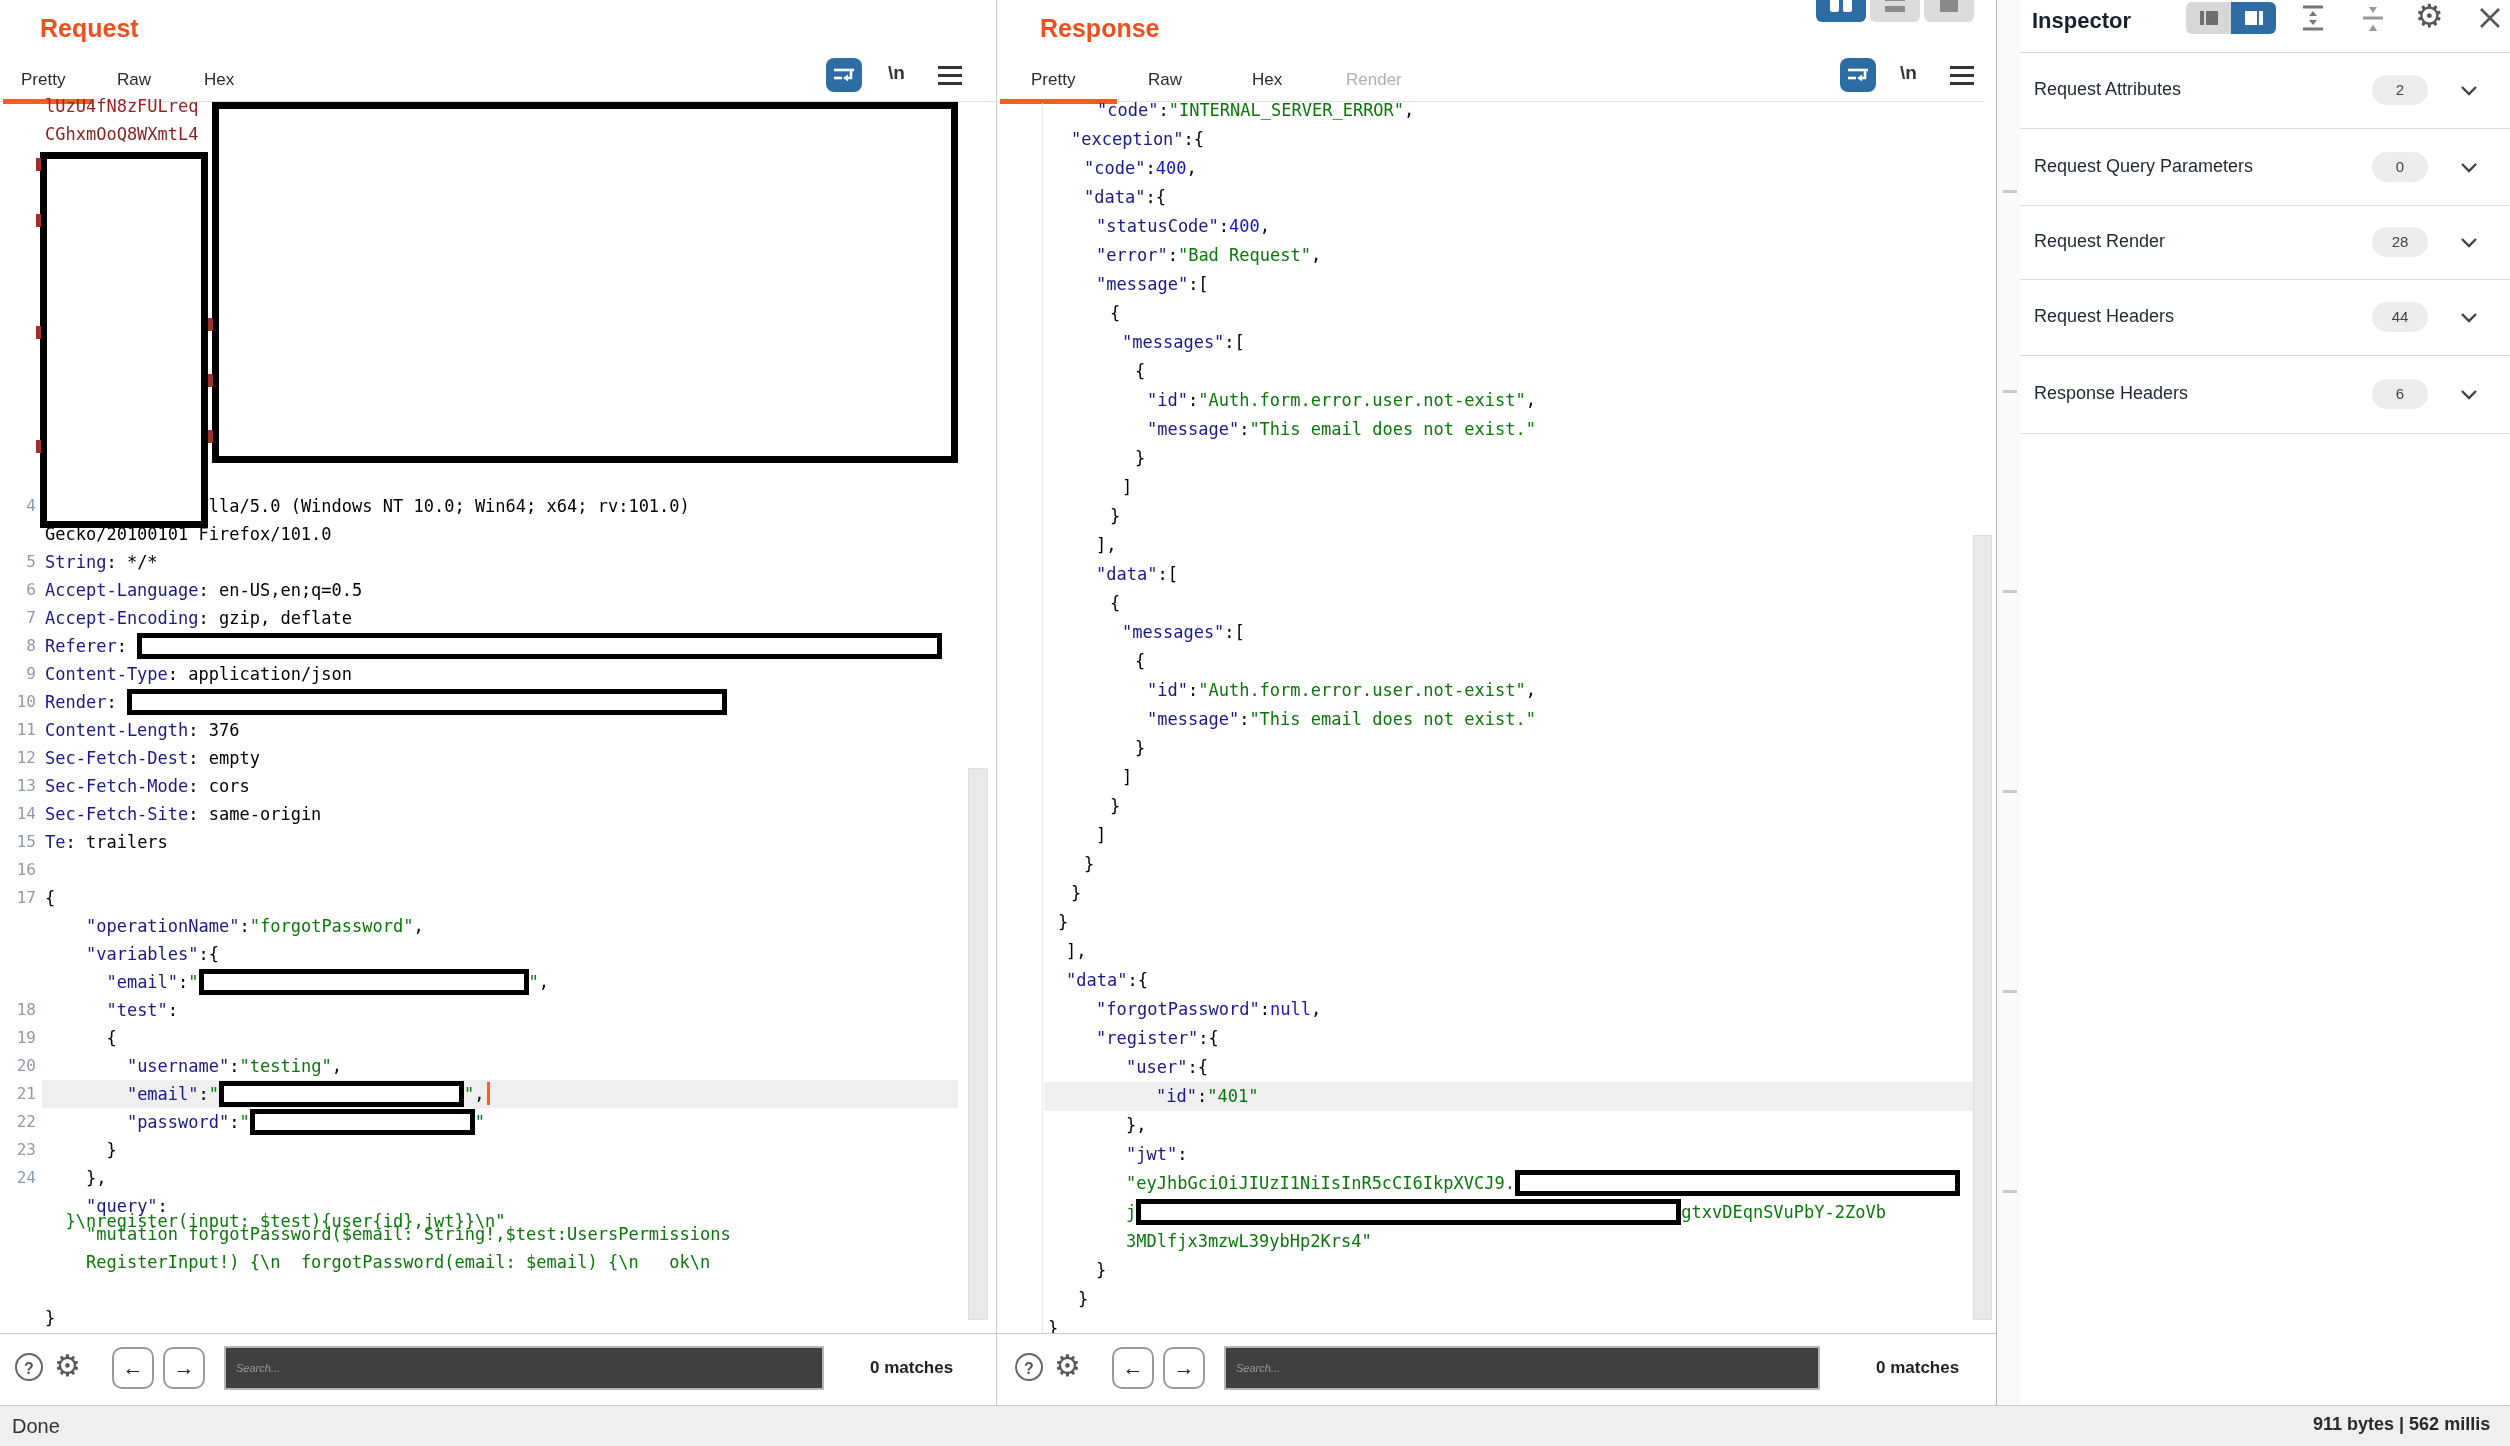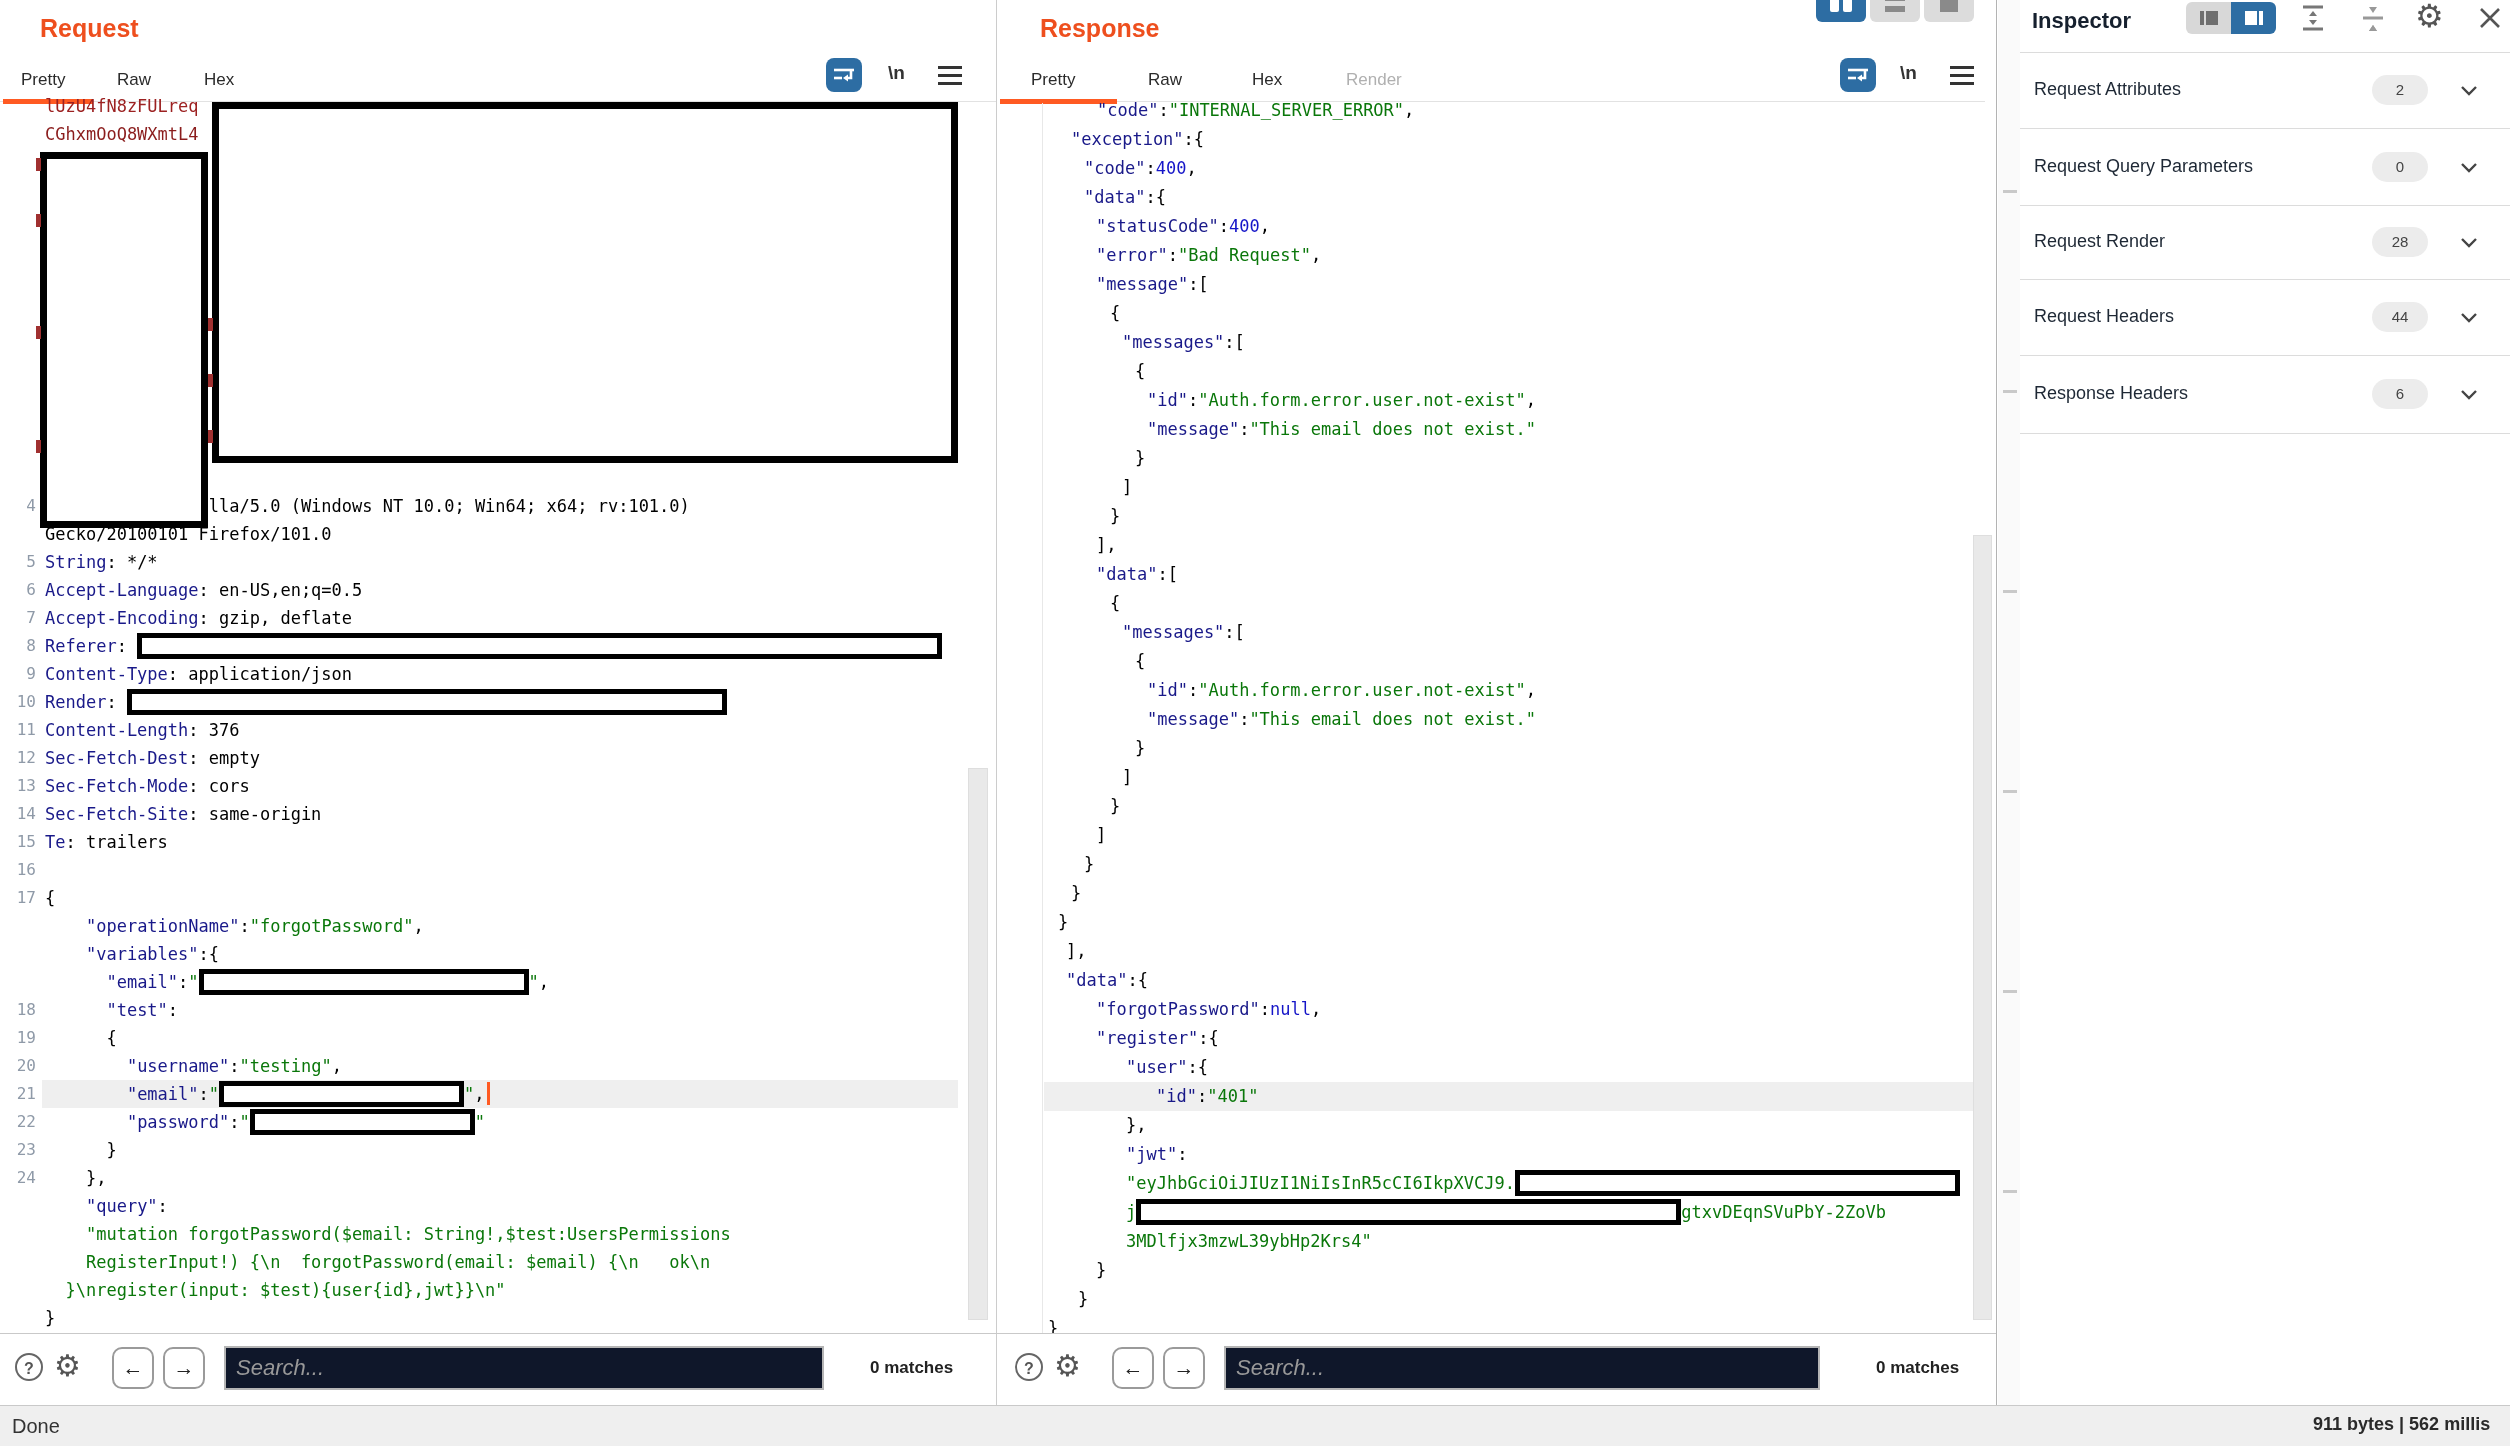--- a/index.html
+++ b/index.html
@@ -31,22 +31,22 @@
   .nlabel{position:absolute;font-size:19px;font-weight:bold;color:#333;}
   .hamb{position:absolute;width:24px;height:20px;}
   .hamb i{position:absolute;left:0;width:24px;height:2.5px;background:#333;}
   
   .srow{position:absolute;top:1334px;height:71px;background:#fff;}
   .circle-ic{position:absolute;width:28px;height:28px;border:2px solid #666;border-radius:50%;
      text-align:center;line-height:28px;font-size:16px;color:#555;font-weight:bold;box-sizing:border-box;}
   .gear{position:absolute;font-size:30px;color:#555;line-height:30px;}
   .navbtn{position:absolute;width:42px;height:42px;border:2px solid #9a9a9a;border-radius:10px;
      text-align:center;line-height:38px;font-size:21px;color:#222;box-sizing:border-box;background:#fff;}
-  .searchbox{position:absolute;height:44px;border:2px solid #b5b5b5;box-sizing:border-box;background:#0f172a;
-     font-size:22px;font-style:italic;color:#999;padding:0 10px;font-family:"Liberation Sans",sans-serif;}
+  .searchbox{position:absolute;height:44px;border:2px solid #b5b5b5;box-sizing:border-box;background:#404040;
+     font-size:11px;font-style:italic;color:#999;padding:0 10px;font-family:"Liberation Sans",sans-serif;}
   .searchbox::placeholder{color:#999;font-style:italic;}
   .matches{position:absolute;font-size:17px;font-weight:600;color:#222;}
   
   .statusbar{position:absolute;left:0;top:1405px;width:2510px;height:41px;background:#efefef;border-top:1px solid #c9c9c9;box-sizing:border-box;}
   
   .insp-sep{position:absolute;left:2020px;width:490px;height:1px;background:#dcdcdc;}
   .insp-label{font-size:18px;color:#1e2835;font-weight:500;}
   .pill{position:absolute;width:56px;height:30px;border-radius:15px;background:#ececec;color:#444;
         font-size:15px;text-align:center;line-height:30px;}
   .chev{position:absolute;width:22px;height:22px;}
@@ -184,21 +184,21 @@
       </div>
       <div class="crow" style="top: 1091px; left: 0px; width: 958px;">
         <span class="code mono" style="left: 45px;"><span class="p">    </span><span class="k">"query"</span><span class="p">:</span></span>
       </div>
       <div class="crow" style="top: 1119px; left: 0px; width: 958px;">
         <span class="code mono" style="left: 45px;"><span class="p">    </span><span class="g">"mutation forgotPassword($email: String!,$test:UsersPermissions</span></span>
       </div>
       <div class="crow" style="top: 1147px; left: 0px; width: 958px;">
         <span class="code mono" style="left: 45px;"><span class="p">    </span><span class="g">RegisterInput!) {\n  forgotPassword(email: $email) {\n   ok\n</span></span>
       </div>
-      <div class="crow" style="top: 1175px; left: 0px; width: 958px;">
+      <div class="crow" style="top: 1106px; left: 0px; width: 958px;">
         <span class="code mono" style="left: 45px;"><span class="p">  </span><span class="g">}\nregister(input: $test){user{id},jwt}}\n"</span></span>
       </div>
       <div class="crow" style="top: 1203px; left: 0px; width: 958px;">
         <span class="code mono" style="left: 45px;"><span class="p">}</span></span>
       </div>
     </div>
 
   <div class="abs mono red" style="left:45px;top:96px;">lUzU4fN8zFULreq</div>
   <div class="abs mono red" style="left:45px;top:124px;color:#8b1d1d;">CGhxmOoQ8WXmtL4</div>
   <div class="bigbox" style="left:212px;top:102px;width:746px;height:361px;"></div>

